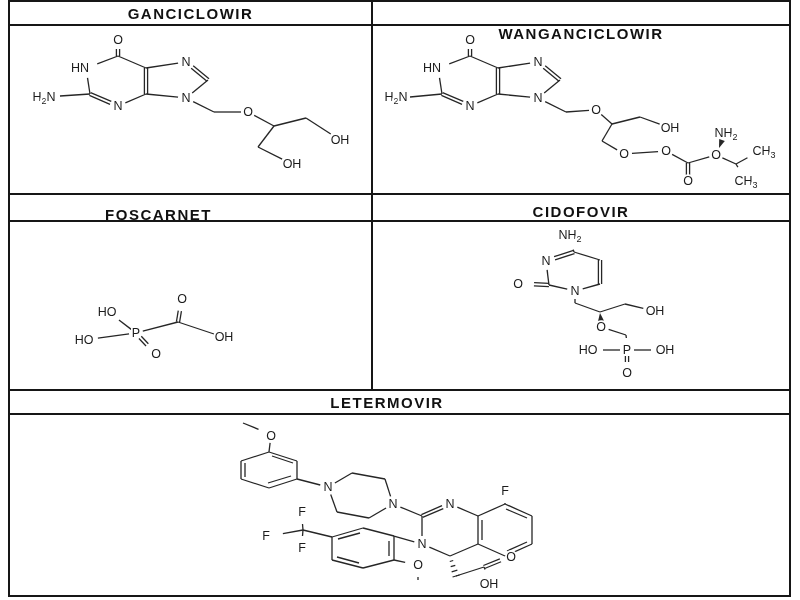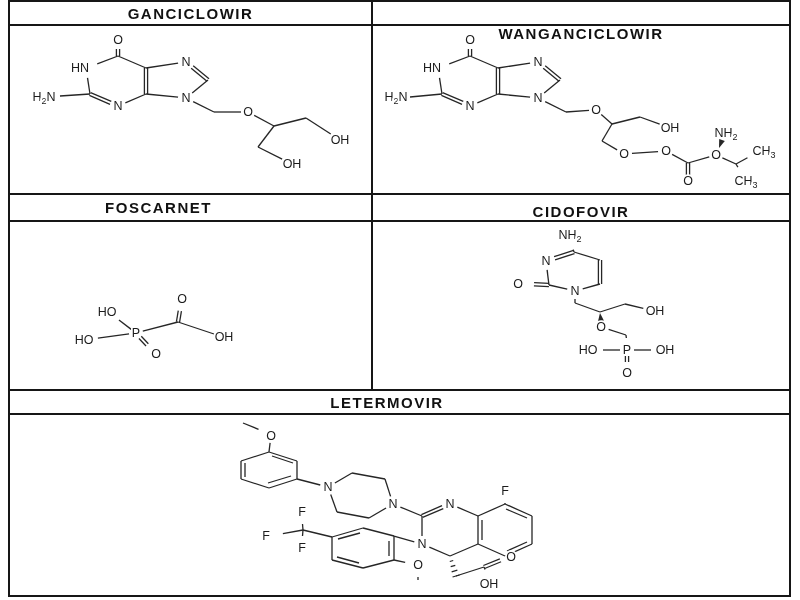--- a/index.html
+++ b/index.html
@@ -27,21 +27,21 @@
   <div class="line" style="left:10px;top:220px;width:779px;height:2px;"></div>
   <div class="line" style="left:10px;top:389px;width:779px;height:2px;"></div>
   <div class="line" style="left:10px;top:413px;width:779px;height:2px;"></div>
 
   <div class="hdr" style="left:10px;top:2px;width:361px;height:22px;">
     <span>GANCICLOWIR</span>
   </div>
   <div class="hdr" style="left:373px;top:2px;width:416px;height:32px;margin-top:15px;">
     <span>WANGANCICLOWIR</span>
   </div>
-  <div class="hdr" style="left:10px;top:195px;width:297px;height:25px;">
+  <div class="hdr" style="left:10px;top:202px;width:297px;height:25px;">
     <span>FOSCARNET</span>
   </div>
   <div class="hdr" style="left:373px;top:195px;width:416px;height:33px;">
     <span>CIDOFOVIR</span>
   </div>
   <div class="hdr" style="left:10px;top:391px;width:779px;height:22px;">
     <span class="shift">LETERMOVIR</span>
   </div>
 
   <svg id="mol-layer" viewBox="0 0 800 600">

